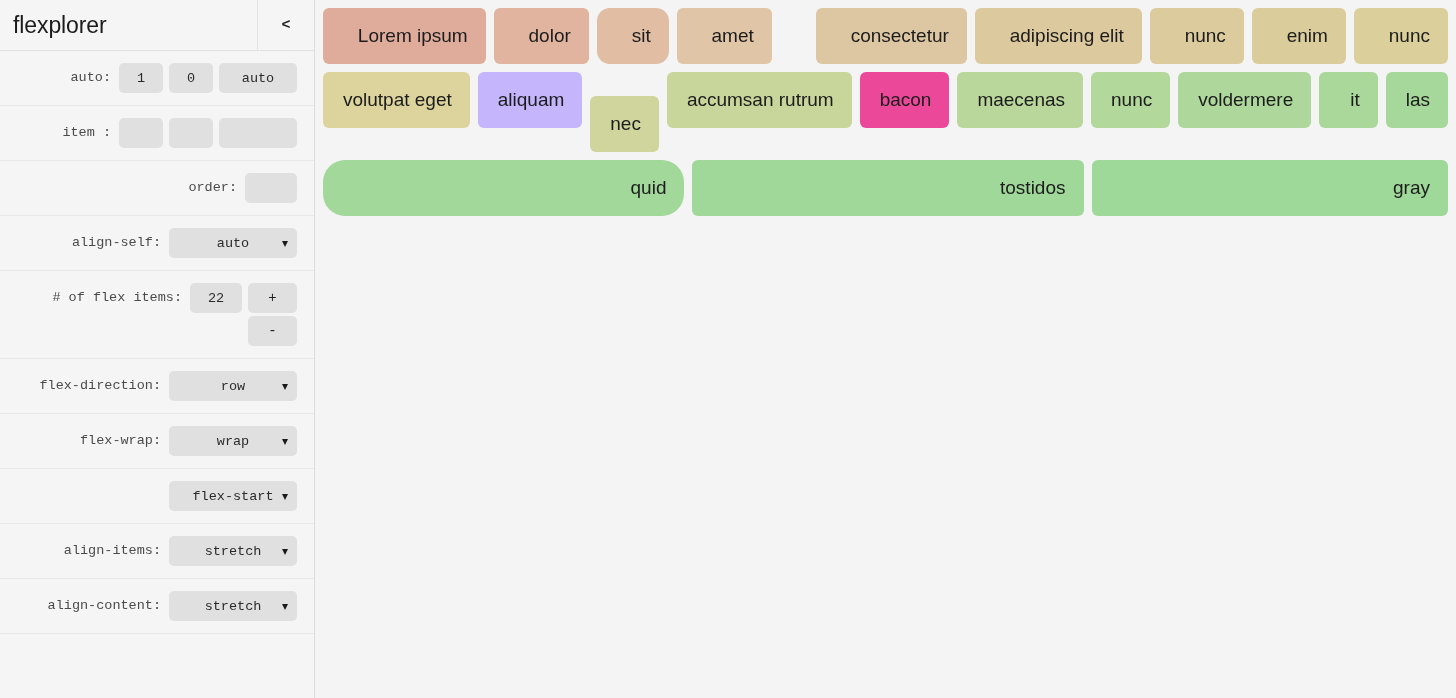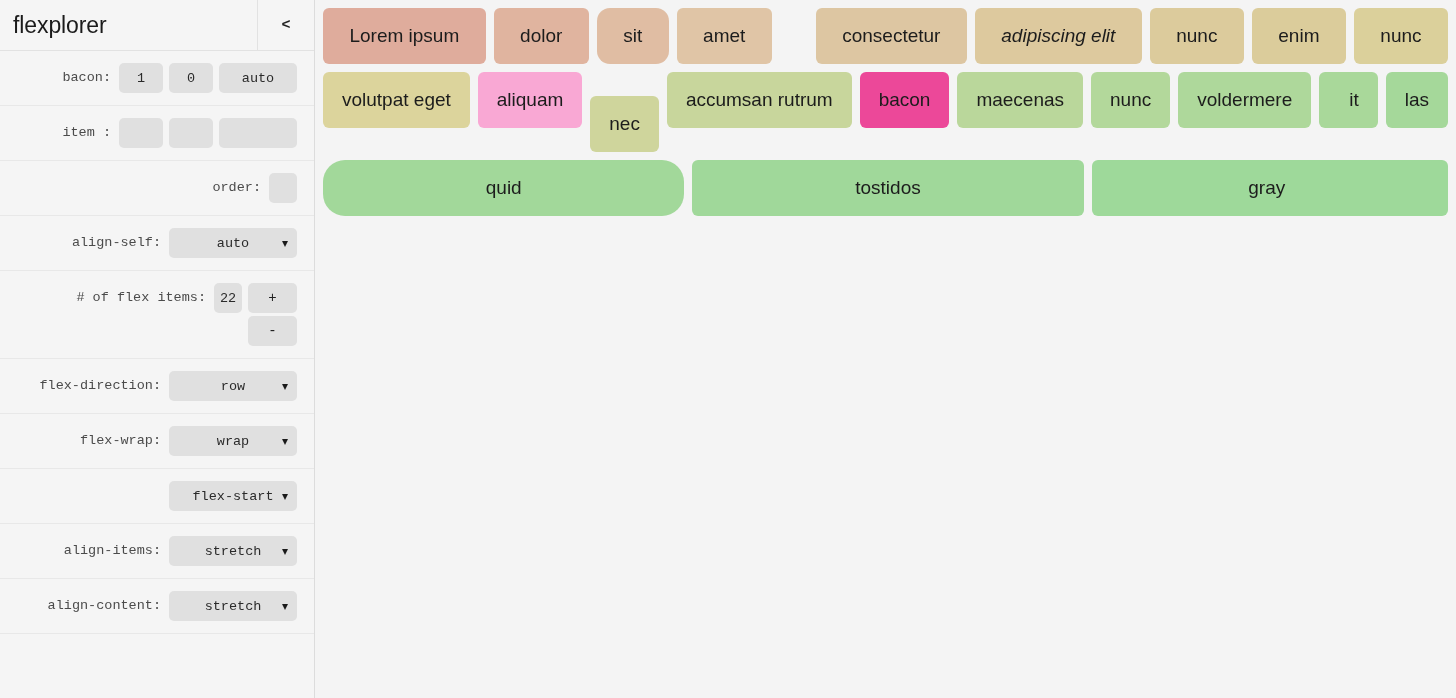--- a/index.html
+++ b/index.html
@@ -67,21 +67,21 @@
     border: none; border-radius: 5px;
     height: 30px;
     font-family: "Liberation Mono", "DejaVu Sans Mono", monospace;
     font-size: 13.5px;
     color: #2a2a2a;
     text-align: center;
     outline: none;
     padding: 0 4px;
   }
   .fld-w44 { width: 44px; }
-  .fld-w52 { width: 28px; }
+  .fld-w52 { width: 52px; }
   .fld-w78 { width: 78px; }
 
   select.sel {
     background: #e0e0e0;
     border: none; border-radius: 5px;
     height: 30px; width: 128px;
     font-family: "Liberation Mono", "DejaVu Sans Mono", monospace;
     font-size: 13.5px;
     color: #2a2a2a;
     text-align: center;
@@ -125,21 +125,21 @@
     align-items: stretch;
     align-content: flex-start;
     width: 1133px;
     min-height: 0;
   }
   .flex-item {
     flex: 1 0 auto;
     margin: 0 8px 8px 0;
     border-radius: 6px;
     height: 56px;
-    display: flex; align-items: center; justify-content: center;
+    display: flex; align-items: center; justify-content: flex-end;
     font-family: "Liberation Sans", sans-serif;
     font-size: 19px;
     color: #1c1c1c;
     padding: 0 18px;
     white-space: nowrap;
     cursor: default;
   }
 </style>
 </head>
 <body>
@@ -148,21 +148,21 @@
 
   <aside id="sidebar">
 
     <div class="side-header">
       <div class="side-title">flexplorer</div>
       <div class="collapse-btn">&lt;</div>
     </div>
 
     <div id="controls">
         <div class="ctl-row">
-          <div class="ctl-label">bacon:</div>
+          <div class="ctl-label">auto:</div>
           <div class="ctl-fields">
             <input type="text" class="fld fld-w44" value="1" style="">
             <input type="text" class="fld fld-w44" value="0" style="">
             <input type="text" class="fld fld-w78" value="auto" style="">
           </div>
         </div>
         <div class="ctl-row">
           <div class="ctl-label">item :</div>
           <div class="ctl-fields">
             <input type="text" class="fld fld-w44" value="" style="">
@@ -235,36 +235,36 @@
         </div>
         <div class="flex-item" style="background: rgb(224, 189, 163); border-radius: 13px;">
           <span>sit</span>
         </div>
         <div class="flex-item" style="background: rgb(224, 197, 166);">
           <span>amet</span>
         </div>
         <div class="flex-item" style="background: rgb(221, 198, 162); margin-left: 36px;">
           <span>consectetur</span>
         </div>
-        <div class="flex-item" style="background: rgb(221, 201, 158); font-style: italic;">
+        <div class="flex-item" style="background: rgb(221, 201, 158);">
           <span>adipiscing elit</span>
         </div>
         <div class="flex-item" style="background: rgb(220, 203, 156);">
           <span>nunc</span>
         </div>
         <div class="flex-item" style="background: rgb(219, 204, 155);">
           <span>enim</span>
         </div>
         <div class="flex-item" style="background: rgb(219, 208, 155);">
           <span>nunc</span>
         </div>
         <div class="flex-item" style="background: rgb(220, 212, 156);">
           <span>volutpat eget</span>
         </div>
-        <div class="flex-item" style="background: #f9a8d4;">
+        <div class="flex-item" style="background: #c4b5fd;">
           <span>aliquam</span>
         </div>
         <div class="flex-item" style="background: rgb(207, 213, 156); margin-top: 24px;">
           <span>nec</span>
         </div>
         <div class="flex-item" style="background: rgb(200, 214, 156);">
           <span>accumsan rutrum</span>
         </div>
         <div class="flex-item" style="background: #ec4899;">
           <span>bacon</span>

